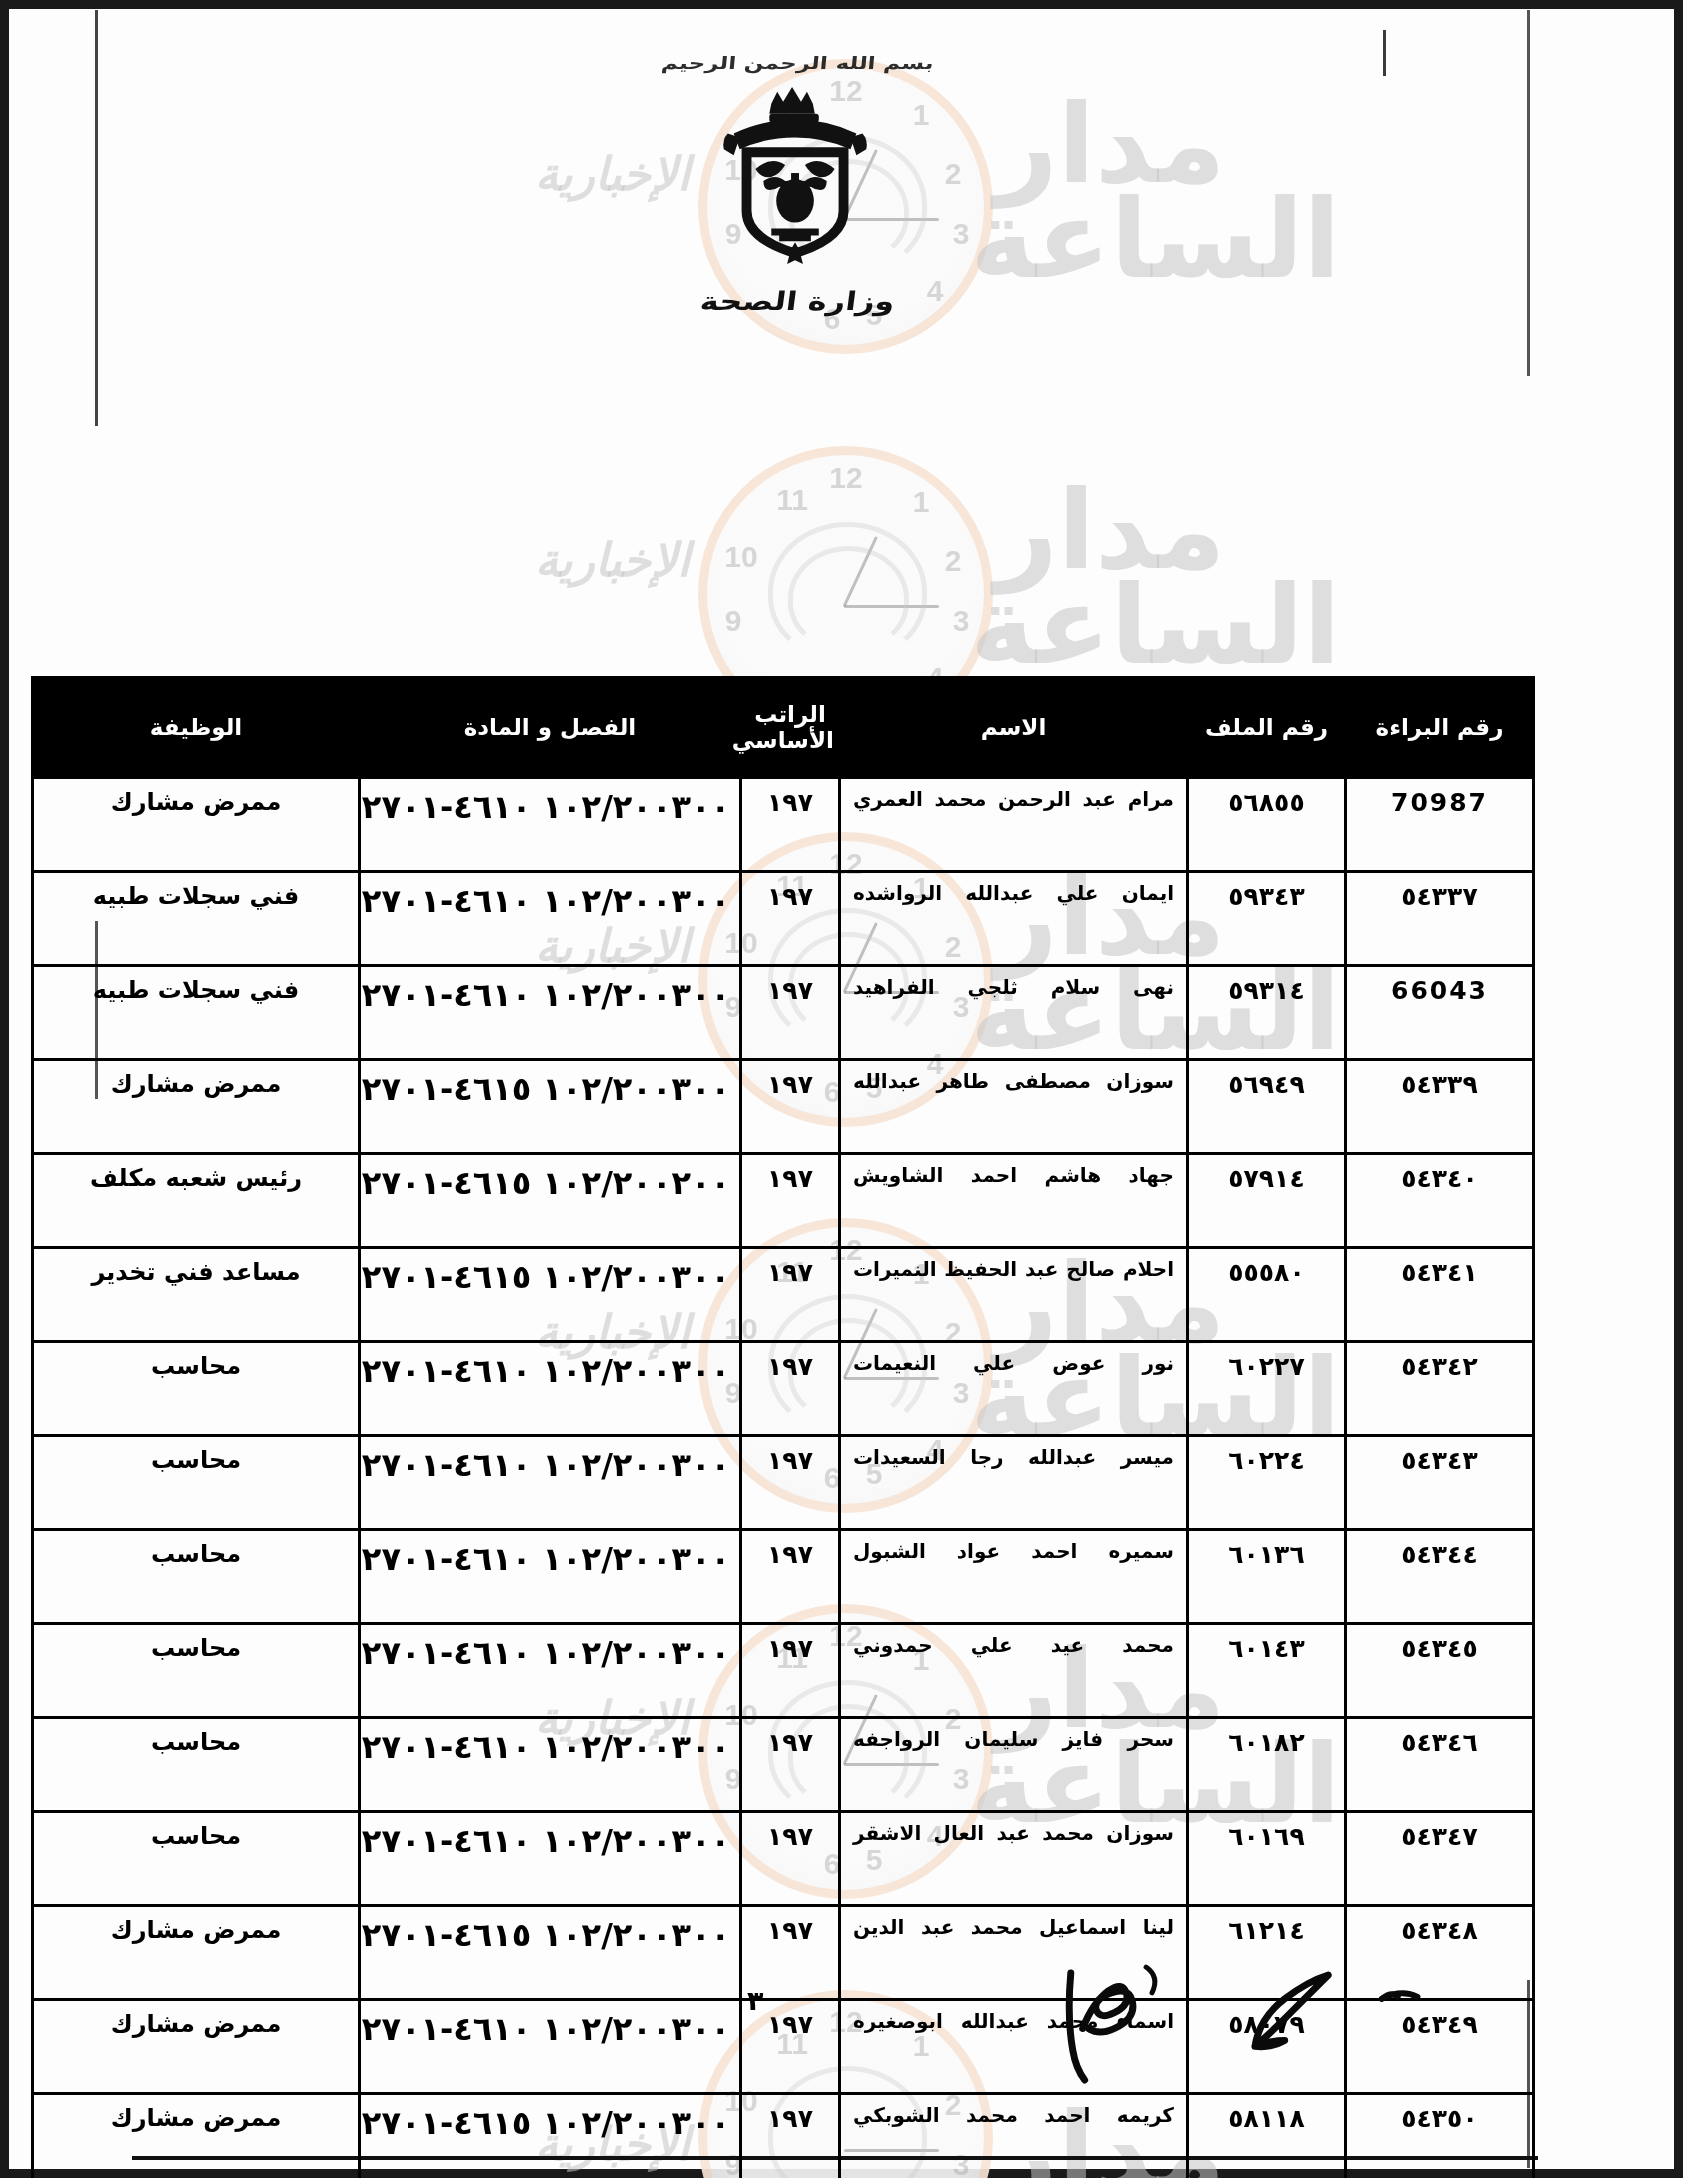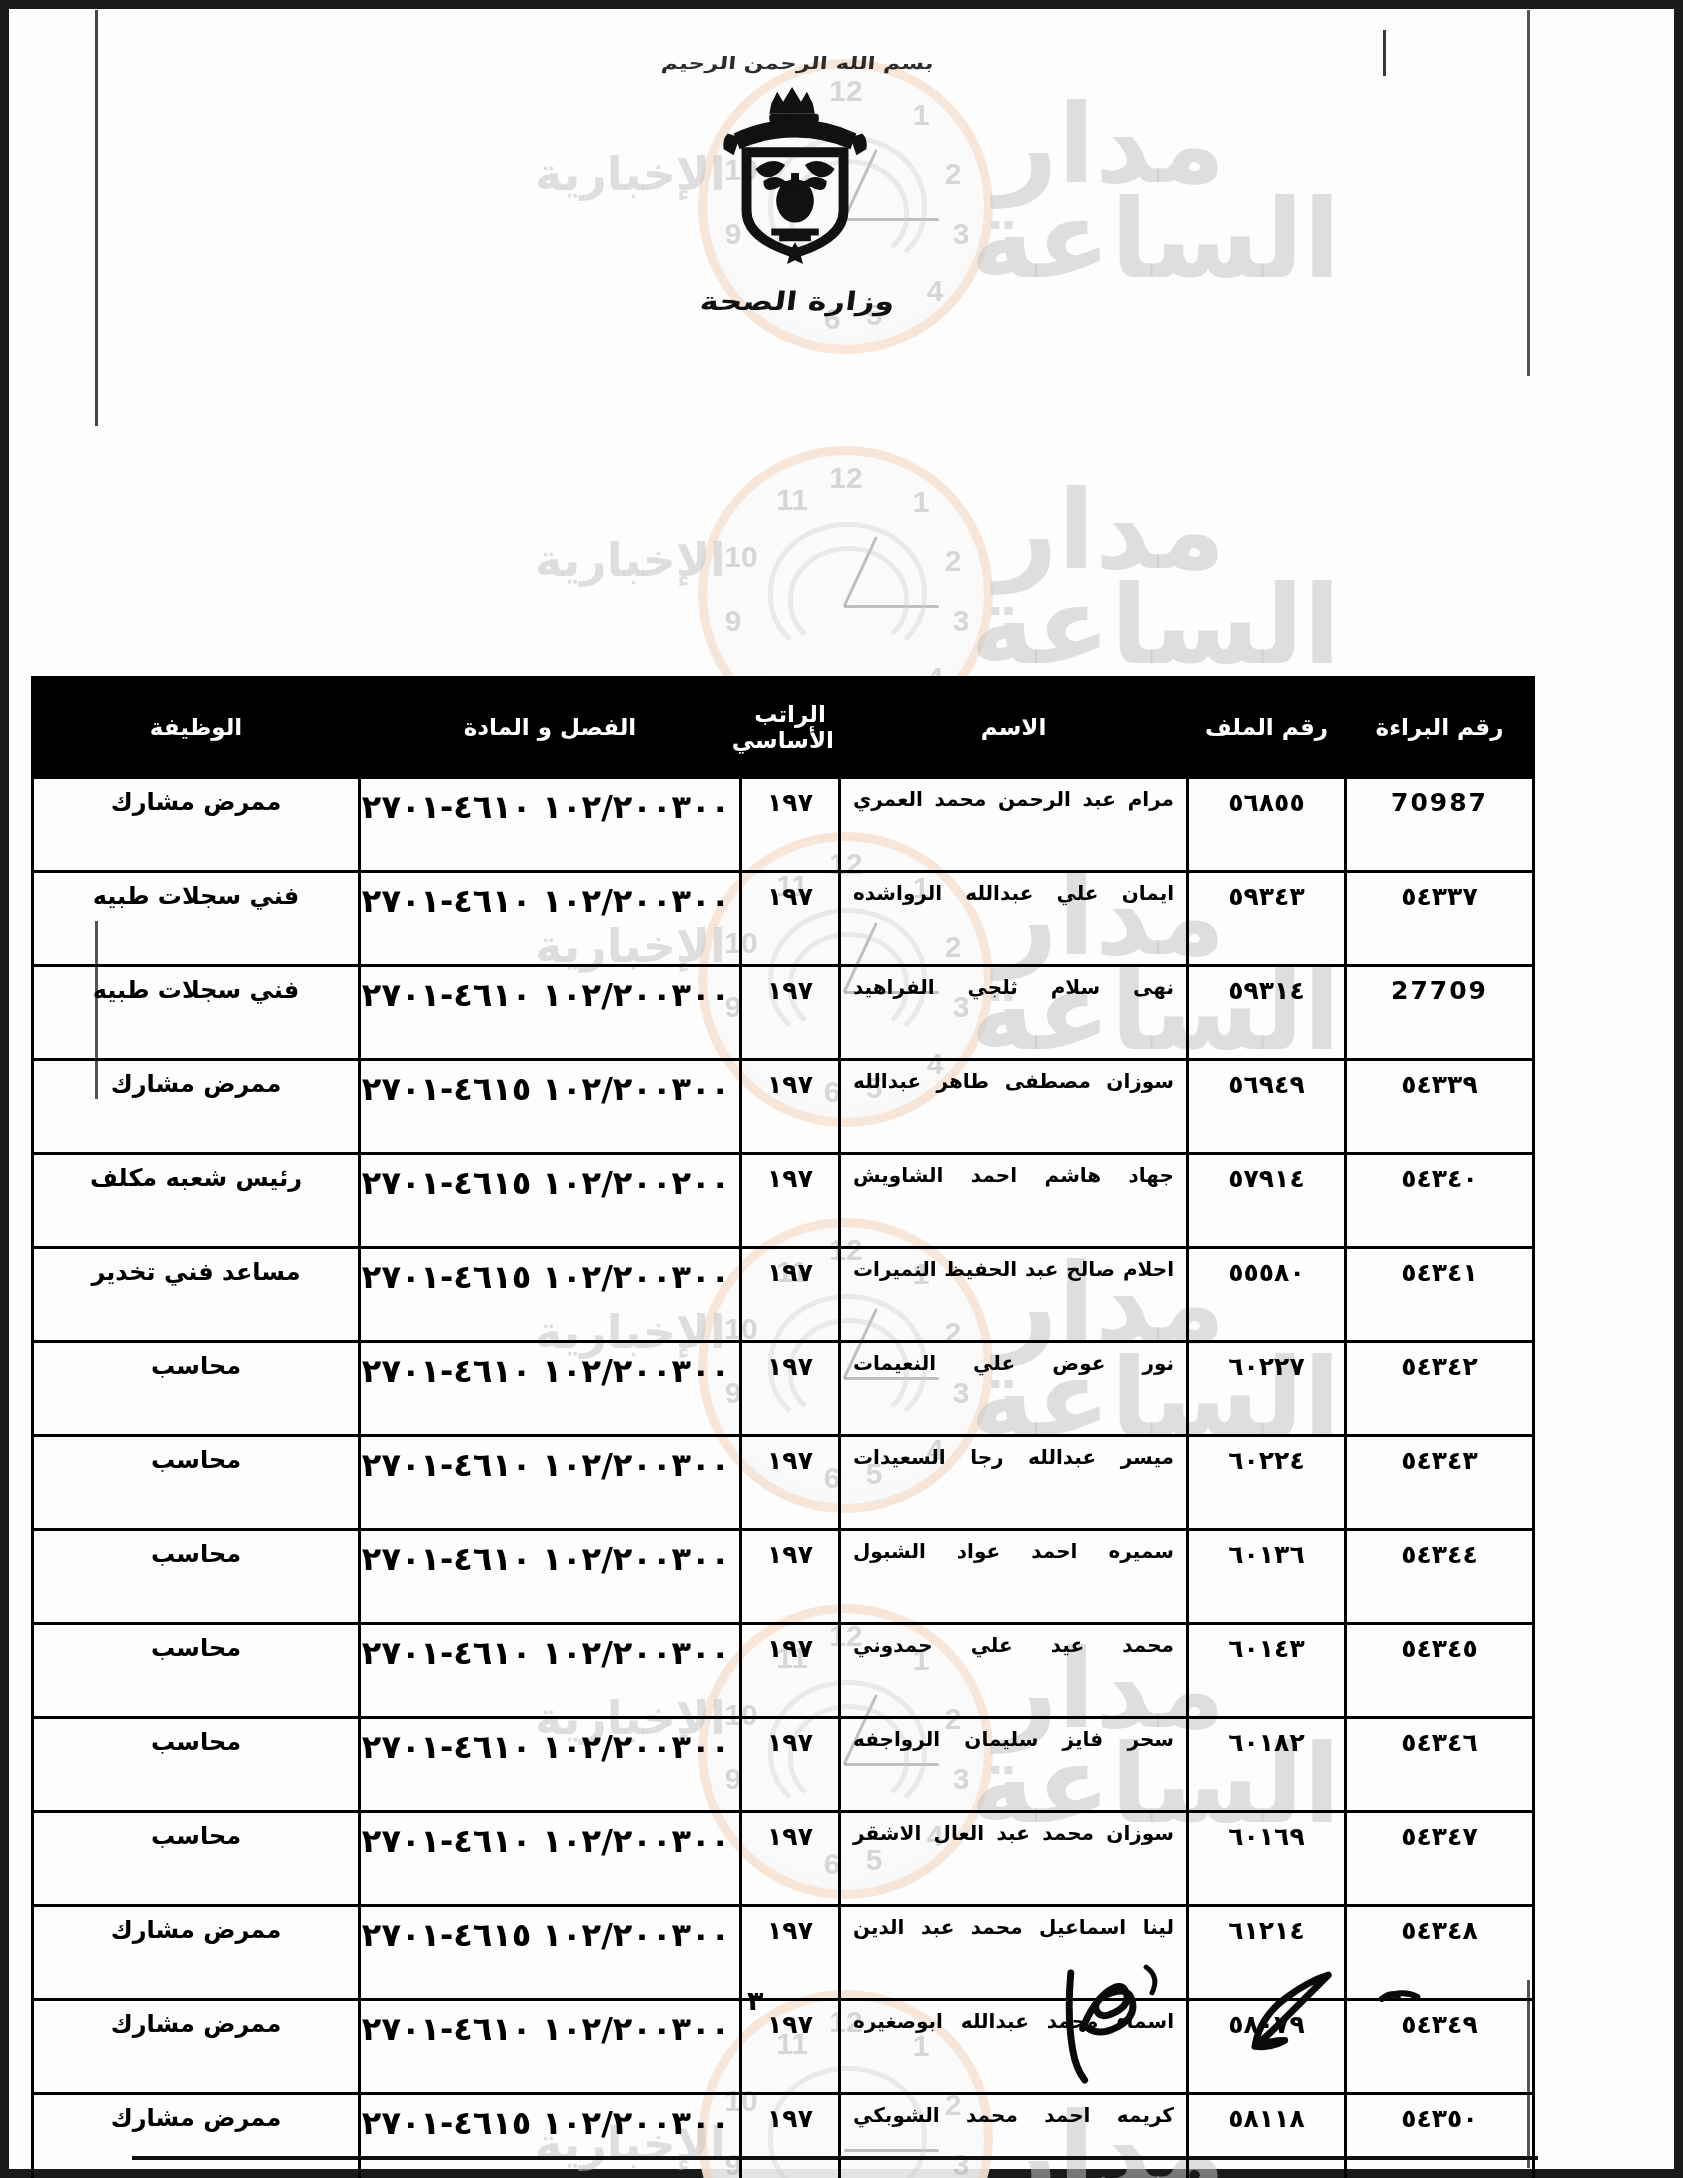--- a/index.html
+++ b/index.html
@@ -43,21 +43,21 @@
   .wm-swirl{
     position:absolute;border:5px solid rgba(200,200,200,.35);
     border-radius:50% 50% 46% 46%;border-bottom-color:transparent;
   }
   .wm-text{
     position:absolute;color:rgba(196,196,196,.55);font-weight:700;
     font-family:"DejaVu Sans",sans-serif;white-space:nowrap;direction:rtl;
   }
   .wm-madar{font-size:109px;letter-spacing:-3px;}
   .wm-saa{font-size:109px;letter-spacing:-3px;}
-  .wm-ikh{font-size:46px;letter-spacing:0px;}
+  .wm-ikh{font-size:46px;letter-spacing:0px;font-style:italic;}
 
   
   #letterhead{position:absolute;left:634px;top:50px;width:327px;text-align:center;z-index:5;}
   .basmala{
     font-size:23px;color:#111;letter-spacing:-1px;font-weight:700;
     transform:scaleY(.74) skewX(-4deg);opacity:.88;
   }
   .crest-wrap{margin-top:2px;}
   .ministry{
     margin-top:2px;font-size:32px;font-weight:700;color:#111;
@@ -324,21 +324,21 @@
           </tr>
           <tr>
             <td class="c-barcode">٥٤٣٣٧</td>
             <td class="c-file">٥٩٣٤٣</td>
             <td class="c-name">ايمان علي عبدالله الرواشده</td>
             <td class="c-salary">١٩٧</td>
             <td class="c-chapter">١٠٢/٢٠٠٣٠٠ ٤٦١٠-٢٧٠١</td>
             <td class="c-job">فني سجلات طبيه</td>
           </tr>
           <tr>
-            <td class="c-barcode">27709</td>
+            <td class="c-barcode">66043</td>
             <td class="c-file">٥٩٣١٤</td>
             <td class="c-name">نهى سلام ثلجي الفراهيد</td>
             <td class="c-salary">١٩٧</td>
             <td class="c-chapter">١٠٢/٢٠٠٣٠٠ ٤٦١٠-٢٧٠١</td>
             <td class="c-job">فني سجلات طبيه</td>
           </tr>
           <tr>
             <td class="c-barcode">٥٤٣٣٩</td>
             <td class="c-file">٥٦٩٤٩</td>
             <td class="c-name">سوزان مصطفى طاهر عبدالله</td>

